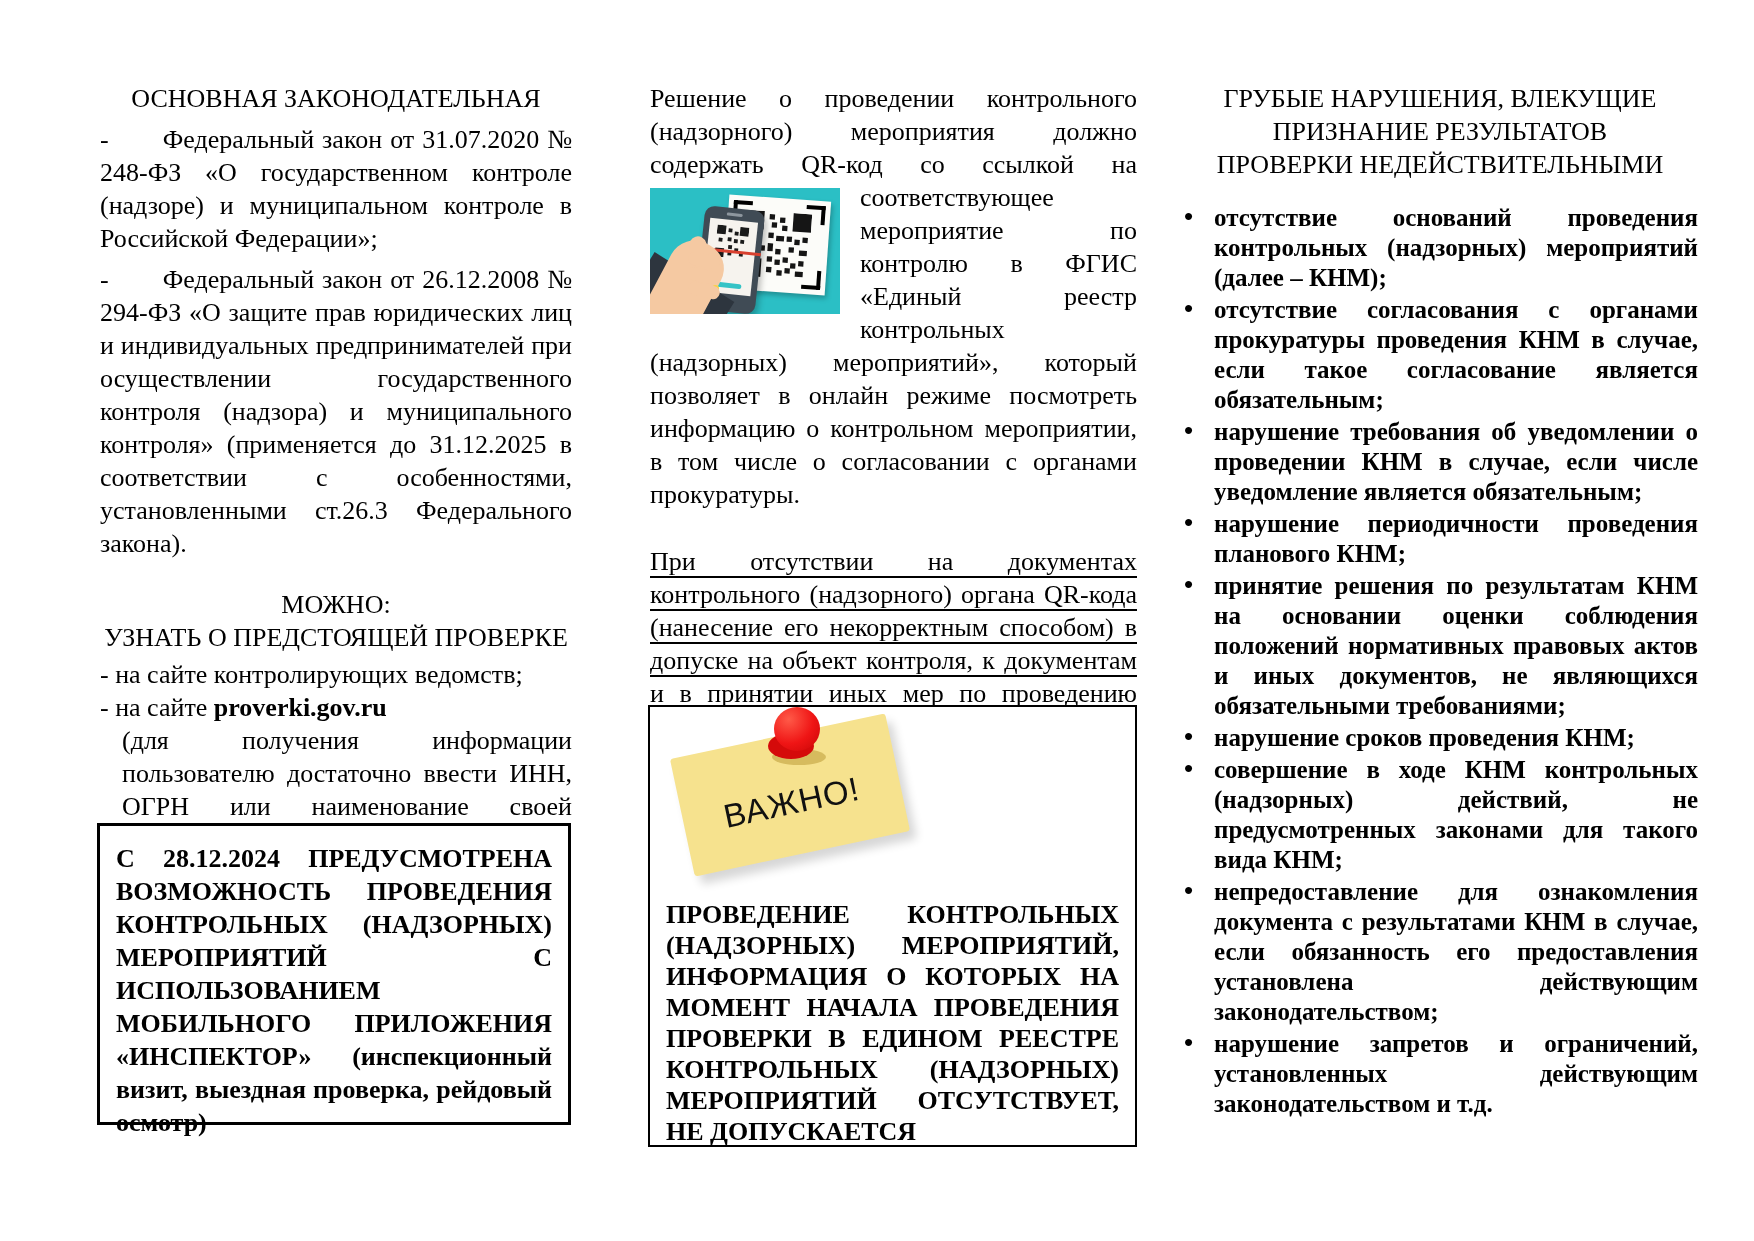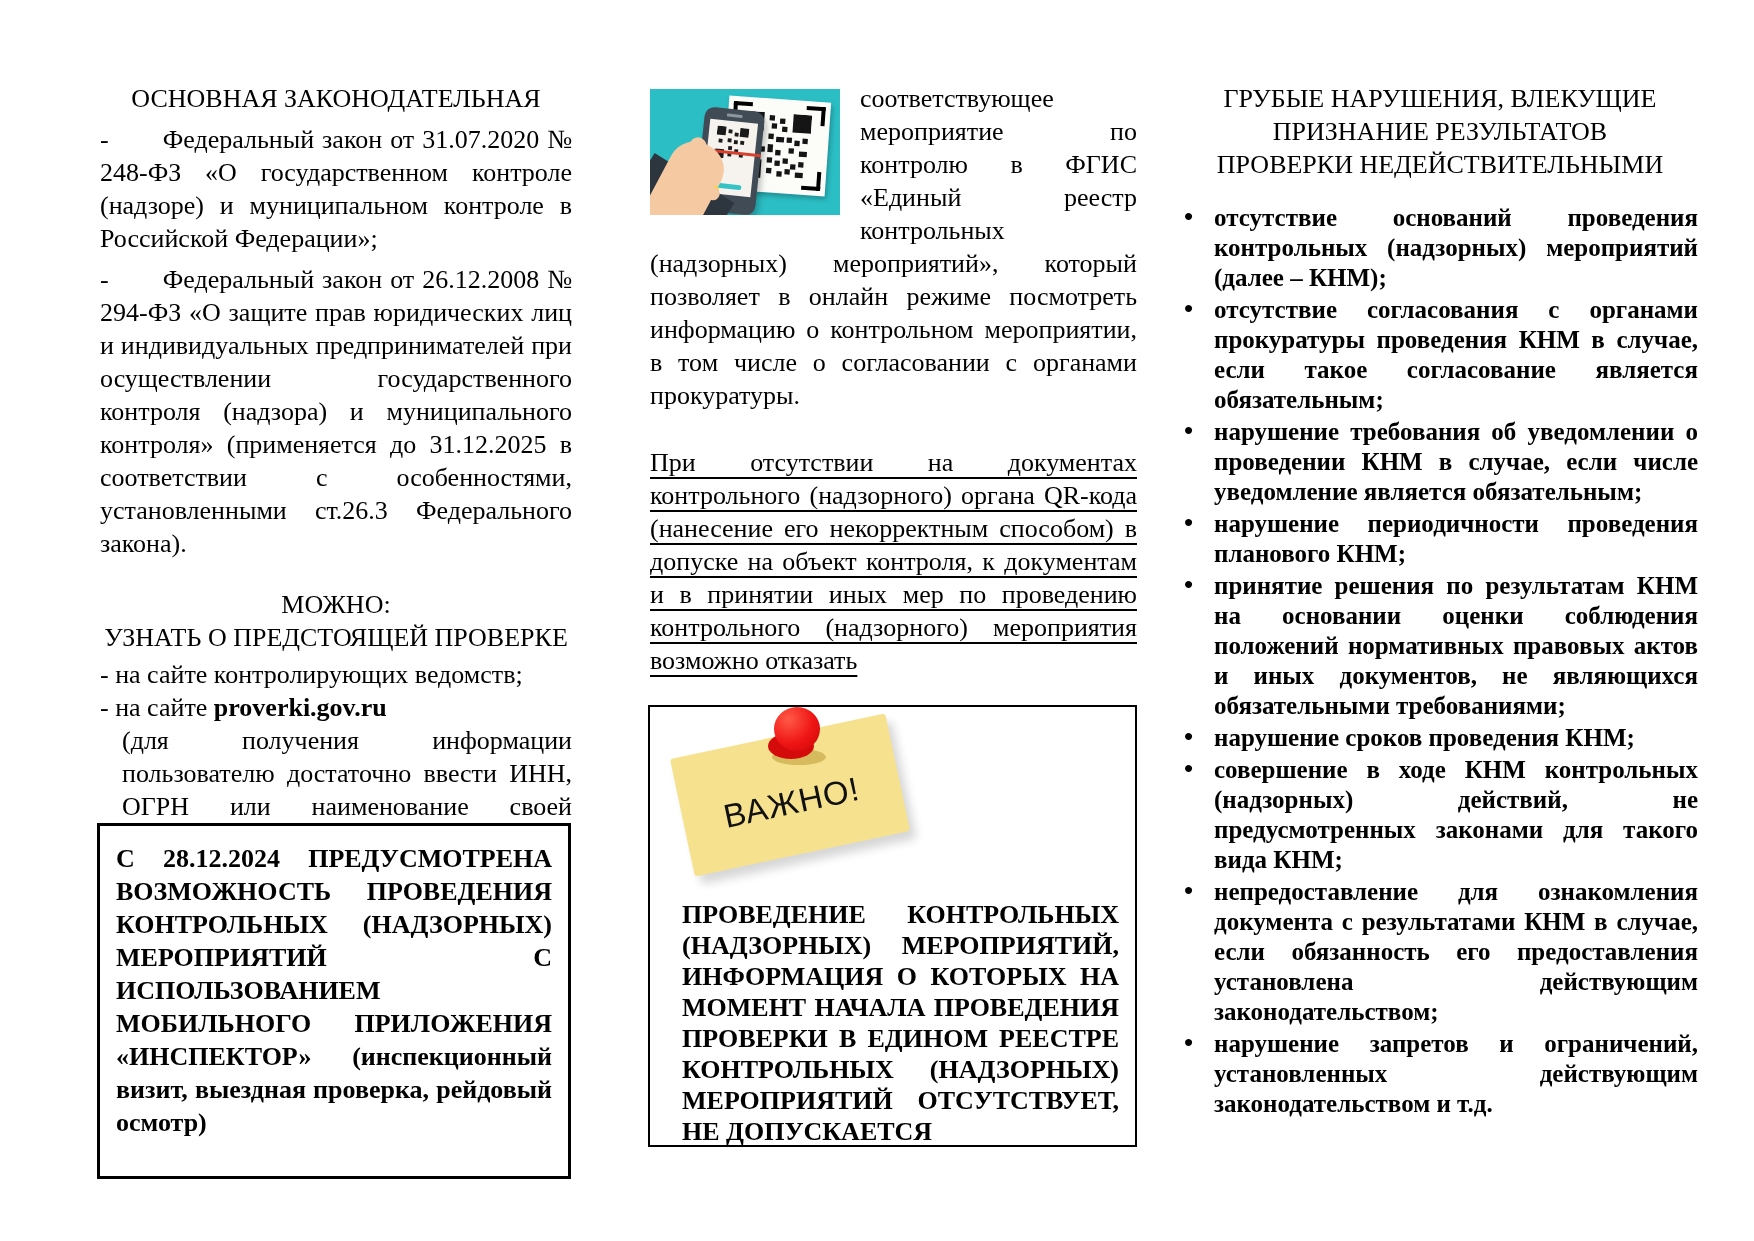--- a/index.html
+++ b/index.html
@@ -18,21 +18,21 @@
   .law{margin:8px 0 0 0;font-size:26px;line-height:33px;text-align:justify;}
   .law .tab{display:inline-block;width:54px;}
 
   .ways{margin-top:28px;}
   .way{margin:0;font-size:26px;line-height:33px;}
   .way-note{margin:0 0 0 0;padding-left:22px;font-size:26px;line-height:33px;text-align:justify;}
 
   .framed-box{
     position:absolute;box-sizing:border-box;border:3px solid #000;background:#fff;
   }
-  #box1{left:97px;top:823px;width:474px;height:356px;padding:16px 16px 0 16px;
+  #box1{left:97px;top:823px;width:474px;height:302px;padding:16px 16px 0 16px;
     font-weight:bold;font-size:26px;line-height:33px;text-align:justify;}
 
   .intro1{margin:0;font-size:26px;line-height:33px;text-align:justify;text-align-last:justify;}
   .qr-flow{margin:0;font-size:26px;line-height:33px;text-align:justify;}
 
   
   .qr-img{
     float:left;width:190px;height:126px;margin:7px 20px 4px 0;
     background:#2bbfc5;position:relative;overflow:hidden;
   }
@@ -78,21 +78,21 @@
     transform:rotate(-12deg);border-radius:3px;box-shadow:5px 9px 10px rgba(0,0,0,0.16);
     display:flex;align-items:center;justify-content:center;
   }
   .note-label{font-family:"Liberation Sans","DejaVu Sans",sans-serif;font-size:33px;color:#111;
     letter-spacing:1px;padding-top:16px;}
   .pin{position:absolute;left:118px;top:0px;width:60px;height:62px;}
   .pin-shadow{position:absolute;left:4px;top:42px;width:54px;height:16px;border-radius:50%;background:rgba(176,140,36,0.45);}
   .pin-lip{position:absolute;left:0;top:26px;width:46px;height:26px;border-radius:50%;background:#d50a0a;}
   .pin-head{position:absolute;left:6px;top:0;width:46px;height:44px;border-radius:50%;
     background:radial-gradient(circle at 32% 28%,#ff5a48 0%,#ef1515 55%,#c90505 100%);}
-  .box2-text{font-weight:bold;font-size:26px;line-height:31px;text-align:justify;padding:2px 16px 0 16px;margin-left:16px;}
+  .box2-text{font-weight:bold;font-size:26px;line-height:31px;text-align:justify;padding:2px 16px 0 16px;}
 
   .hdr3{margin:0 0 22px 0;}
   ul.violations{list-style:none;margin:0;padding:0 0 0 32px;font-size:25px;line-height:30px;text-align:justify;font-weight:bold;}
   ul.violations li{position:relative;margin:0 0 2px 0;}
   ul.violations li::before{content:"\2022";position:absolute;left:-30px;top:-1px;font-size:26px;}
   .bold{font-weight:bold;}
 </style>
 </head>
 <body>
 
@@ -116,20 +116,21 @@
     <p class="way-note">(для получения информации пользователю достаточно ввести ИНН, ОГРН или наименование своей компании);</p>
     <p class="way">- в личном кабинете портала «Госуслуги».</p>
   </div>
 </div>
 
 <div class="framed-box" id="box1">
   <span>С 28.12.2024 ПРЕДУСМОТРЕНА ВОЗМОЖНОСТЬ ПРОВЕДЕНИЯ КОНТРОЛЬНЫХ (НАДЗОРНЫХ) МЕРОПРИЯТИЙ С ИСПОЛЬЗОВАНИЕМ МОБИЛЬНОГО ПРИЛОЖЕНИЯ «ИНСПЕКТОР» (инспекционный визит, выездная проверка, рейдовый осмотр)</span>
 </div>
 
 <div class="panel" id="col2">
+  <p class="intro1">Решение о проведении контрольного (надзорного) мероприятия должно содержать QR-код со ссылкой на</p>
 
   <div class="qr-flow">
     <div class="qr-img">
       <div class="qr-card">
         <span class="br br-tl"></span>
         <span class="br br-tr"></span>
         <span class="br br-bl"></span>
         <span class="br br-br"></span>
         <svg width="66" height="66" viewBox="0 0 25 25">
           <g fill="#151515">

